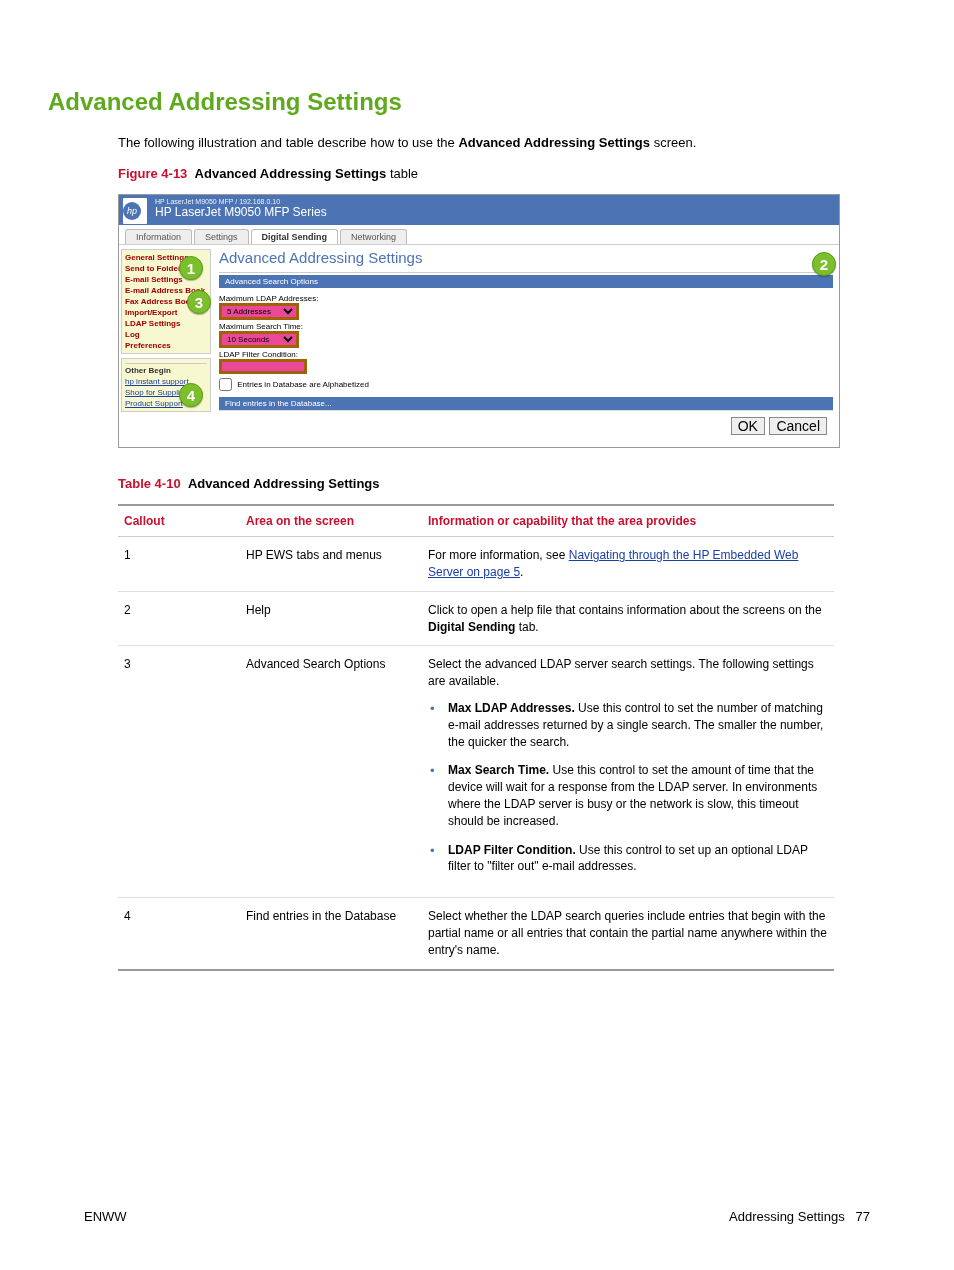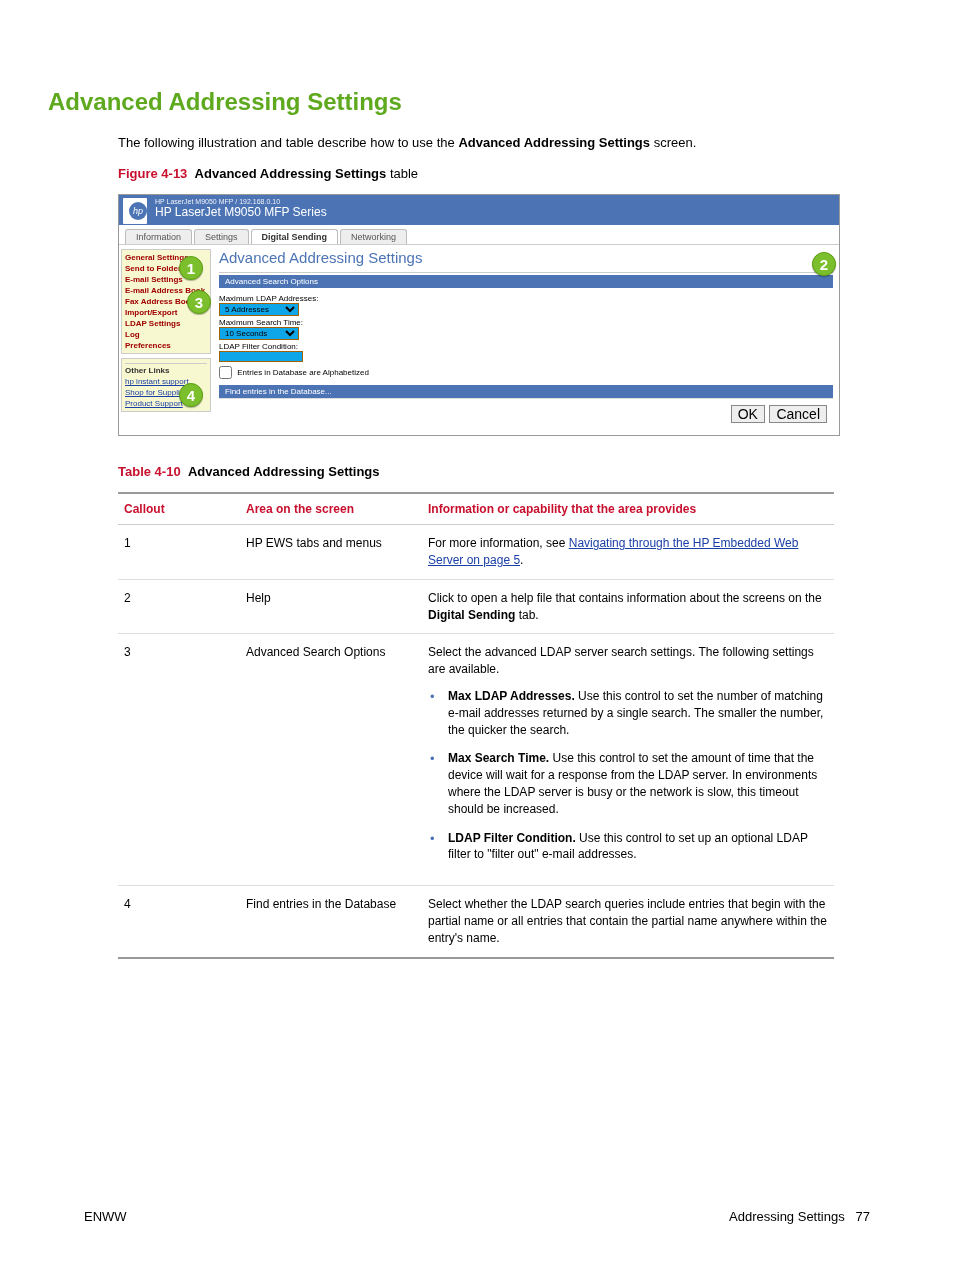--- a/index.html
+++ b/index.html
@@ -62,21 +62,21 @@
 .hp-logo {
   position: absolute;
   left: 4px;
   top: 3px;
   width: 24px;
   height: 26px;
   background: #fff;
   border-radius: 1px;
   display: flex;
   align-items: center;
-  justify-content: flex-end;
+  justify-content: flex-start;
 }
 .hp-logo-inner {
   width: 18px;
   height: 18px;
   border-radius: 50%;
   background: #4c74b5;
   color: #fff;
   font-size: 9px;
   font-style: italic;
   display: flex;
@@ -178,22 +178,22 @@
   padding: 4px 0 6px 0;
 }
 .formarea label {
   display: block;
   font-size: 8px;
   margin-top: 2px;
 }
 .formarea select,
 .formarea input[type=text] {
   font-size: 8px;
-  border: 1px solid #a16207;
-  background: #0ea5e9;
+  border: 3px solid #a16207;
+  background: #ec4899;
   padding: 0 1px;
 }
 .formarea .w1 { width: 80px; }
 .formarea .chk {
   margin-top: 4px;
   font-size: 8px;
 }
 .formarea .chk input { margin: 0 3px 0 0; vertical-align: middle; }
 .radios div { font-size: 8px; padding: 1px 0; }
 .radios input { margin: 0 3px 0 2px; vertical-align: middle; }
@@ -335,21 +335,21 @@
               <div class="side-bold">Send to Folder</div>
               <div class="side-bold">E-mail Settings</div>
               <div class="side-bold">E-mail Address Book</div>
               <div class="side-bold">Fax Address Book</div>
               <div class="side-bold">Import/Export</div>
               <div class="side-bold">LDAP Settings</div>
               <div class="side-bold">Log</div>
               <div class="side-bold">Preferences</div>
             </div>
             <div class="sidebox">
-              <div class="side-head">Other Links</div>
+              <div class="side-head">Other Begin</div>
               <div class="side-underline">hp instant support</div>
               <div class="side-underline">Shop for Supplies</div>
               <div class="side-underline">Product Support</div>
             </div>
           </div>
 
           <div class="ss-main">
             <div class="aas-title-row">
               <div class="aas-title">Advanced Addressing Settings</div>
               <div class="help-link">Help</div>

